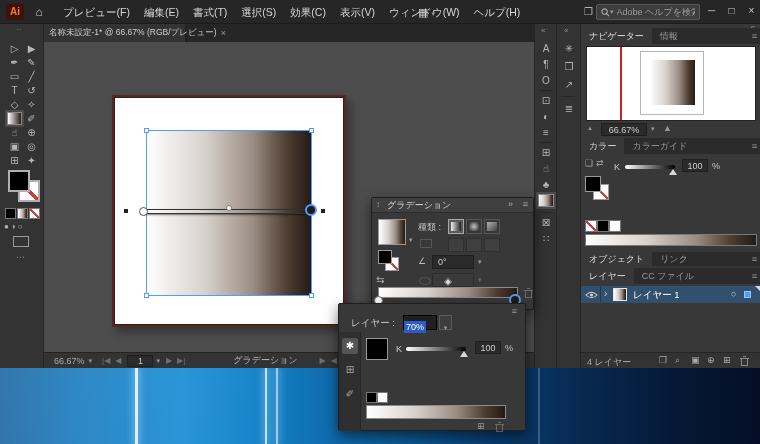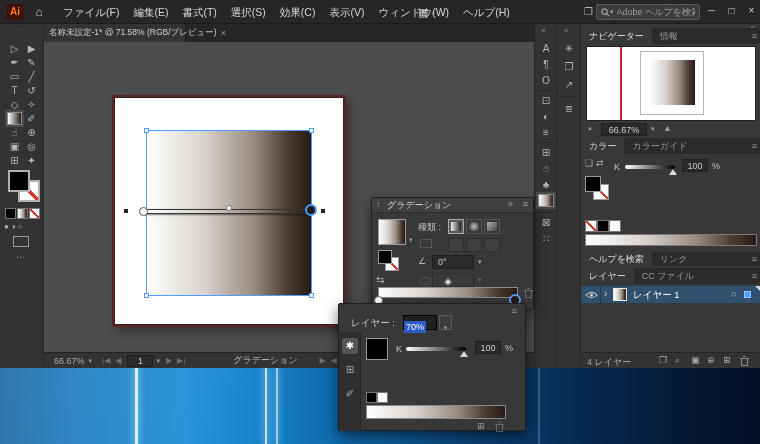--- a/index.html
+++ b/index.html
@@ -93,21 +93,21 @@
     <div class="beam" style="left:276px;width:2px;opacity:.7;"></div>
     <div class="beam" style="left:538px;width:2px;opacity:.25;box-shadow:none;"></div>
   </div>
 
   <div class="ab app">
 
     <div class="ab titlebar">
       <div class="ab ailogo">Ai</div>
       <div class="ab homeic">⌂</div>
       <div class="ab menus">
-        <span class="menu">ファイル(F)</span>
+        <span class="menu">プレビュー(F)</span>
         <span class="menu">編集(E)</span>
         <span class="menu">書式(T)</span>
         <span class="menu">選択(S)</span>
         <span class="menu">効果(C)</span>
         <span class="menu">表示(V)</span>
         <span class="menu">ウィンドウ(W)</span>
         <span class="menu">ヘルプ(H)</span>
       </div>
       <div class="ab wsic">
         <span>▦</span>
@@ -122,21 +122,21 @@
         <span class="caret">▾</span>
         <span class="sph">Adobe ヘルプを検索</span>
       </div>
       <div class="ab winbtn" style="left:702px;">─</div>
       <div class="ab winbtn" style="left:722px;">□</div>
       <div class="ab winbtn" style="left:742px;">×</div>
     </div>
 
     <div class="ab tabbar"></div>
     <div class="ab doctab">
-      <span class="t">名称未設定-1* @ 71.58% (RGB/プレビュー)</span>
+      <span class="t">名称未設定-1* @ 66.67% (RGB/プレビュー)</span>
       <span class="x">×</span>
     </div>
 
     <div class="ab toolcol">
       <div class="ab" style="left:16px;top:1px;color:#777;font-size:8px;">··</div>
       <div class="ab tool" style="left:7px;top:18px;">▷</div>
       <div class="ab tool" style="left:24px;top:18px;">▶</div>
       <div class="ab tool" style="left:7px;top:32px;">✒</div>
       <div class="ab tool" style="left:24px;top:32px;">✎</div>
       <div class="ab tool" style="left:7px;top:46px;">▭</div>
@@ -260,21 +260,21 @@
         </div>
       <div class="ab" style="left:4px;top:152px;width:16px;height:16px;background:#000;border:1px solid #999;"></div>
       <div class="ab smallsw" style="left:4px;top:196px;background:#fff;">
           <div class="slash"></div>
         </div>
       <div class="ab smallsw" style="left:16px;top:196px;background:#000;"></div>
       <div class="ab smallsw" style="left:28px;top:196px;background:#fff;"></div>
       <div class="ab gbw" style="left:4px;top:210px;width:172px;height:12px;border:1px solid #7a7a7a;"></div>
 
       <div class="ab ptabs" style="top:228px;height:14px;">
-        <span class="ptab on" style="line-height:14px;">ヘルプを検索</span>
+        <span class="ptab on" style="line-height:14px;">オブジェクト</span>
         <span class="ptab" style="line-height:14px;">リンク</span>
         <span class="pmenu" style="line-height:14px;">≡</span>
       </div>
 
       <div class="ab ptabs" style="top:244px;">
         <span class="ptab on">レイヤー</span>
         <span class="ptab">CC ファイル</span>
         <span class="pmenu">≡</span>
       </div>
       <div class="ab lrow">

